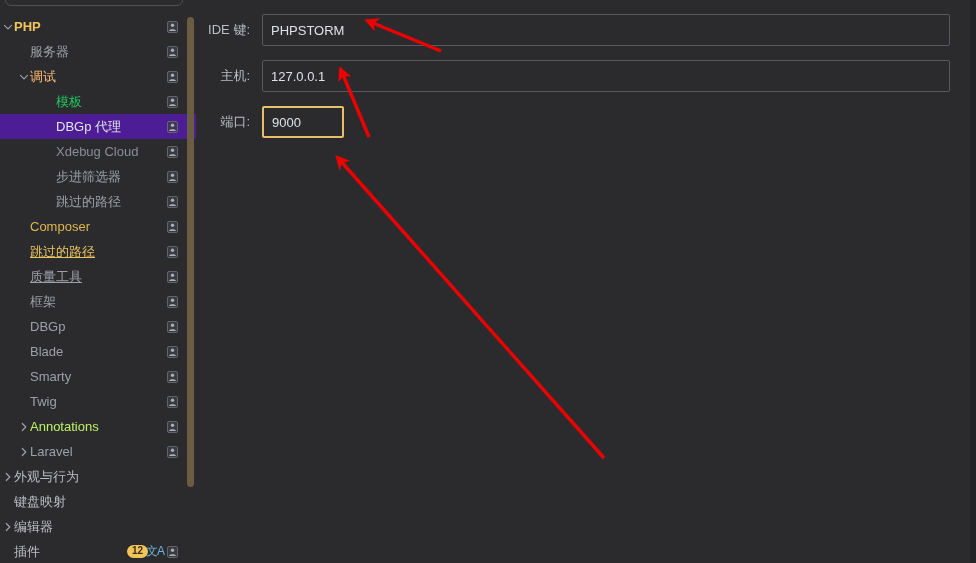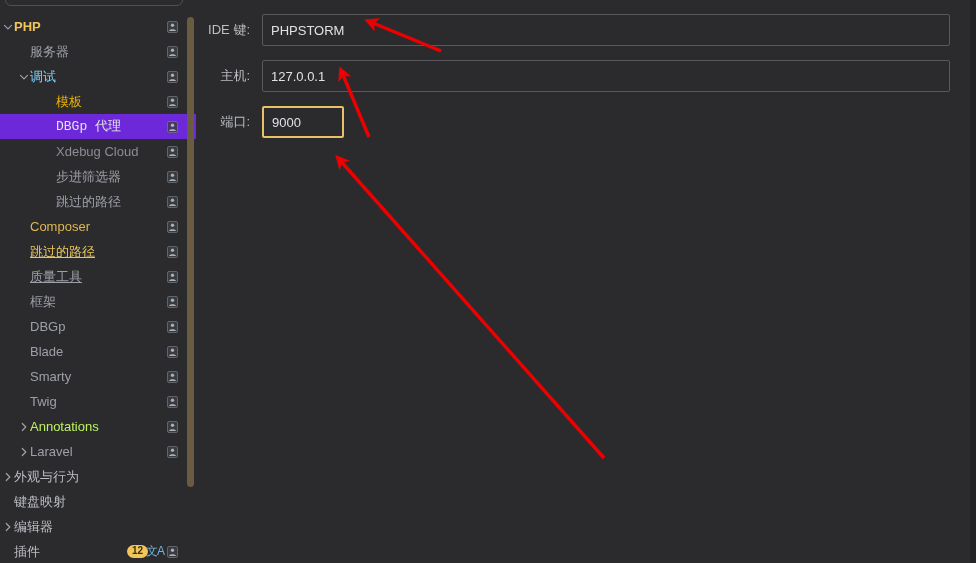--- a/index.html
+++ b/index.html
@@ -43,22 +43,21 @@
   }
   .tree-row {
     position: relative;
     height: 25px;
     display: flex;
     align-items: center;
     box-sizing: border-box;
     padding-right: 6px;
   }
   .tree-row.selected {
-    background: #6d28d9;
-    font-family: Liberation Mono, monospace;
+    background: #4c1d95;
   }
   .twisty {
     position: absolute;
     width: 12px;
     height: 12px;
     display: flex;
     align-items: center;
     justify-content: center;
   }
   .twisty svg { display: block; }
@@ -200,31 +199,31 @@
               <path d="M2 10 C2 7.6 9 7.6 9 10 Z" fill="#c9ccd2"></path>
             </svg>
           </span>
         </div>
         <div class="tree-row">
           <span class="twisty" style="left: 18px;">
             <svg width="10" height="10" viewBox="0 0 10 10">
               <path d="M1.5 3.3 L5 6.8 L8.5 3.3" fill="none" stroke="#9da0a8" stroke-width="1.2" stroke-linecap="round" stroke-linejoin="round"></path>
             </svg>
           </span>
-          <span class="row-label" style="margin-left: 30px; color: #7dd3fc;">调试</span>
-          <span class="row-icon">
-            <svg width="11" height="12" viewBox="0 0 11 12">
-              <rect x="0.5" y="0.5" width="10" height="11" rx="1.5" fill="#3c3f43" stroke="#6e7279"></rect>
-              <circle cx="5.5" cy="4.2" r="1.7" fill="#c9ccd2"></circle>
-              <path d="M2 10 C2 7.6 9 7.6 9 10 Z" fill="#c9ccd2"></path>
-            </svg>
-          </span>
-        </div>
-        <div class="tree-row">
-          <span class="row-label" style="margin-left: 56px; color: #eab308;">模板</span>
+          <span class="row-label" style="margin-left: 30px; color: #fdba74;">调试</span>
+          <span class="row-icon">
+            <svg width="11" height="12" viewBox="0 0 11 12">
+              <rect x="0.5" y="0.5" width="10" height="11" rx="1.5" fill="#3c3f43" stroke="#6e7279"></rect>
+              <circle cx="5.5" cy="4.2" r="1.7" fill="#c9ccd2"></circle>
+              <path d="M2 10 C2 7.6 9 7.6 9 10 Z" fill="#c9ccd2"></path>
+            </svg>
+          </span>
+        </div>
+        <div class="tree-row">
+          <span class="row-label" style="margin-left: 56px; color: #22c55e;">模板</span>
           <span class="row-icon">
             <svg width="11" height="12" viewBox="0 0 11 12">
               <rect x="0.5" y="0.5" width="10" height="11" rx="1.5" fill="#3c3f43" stroke="#6e7279"></rect>
               <circle cx="5.5" cy="4.2" r="1.7" fill="#c9ccd2"></circle>
               <path d="M2 10 C2 7.6 9 7.6 9 10 Z" fill="#c9ccd2"></path>
             </svg>
           </span>
         </div>
         <div class="tree-row selected">
           <span class="row-label" style="margin-left: 56px; color: rgb(227, 229, 233);">DBGp 代理</span>

